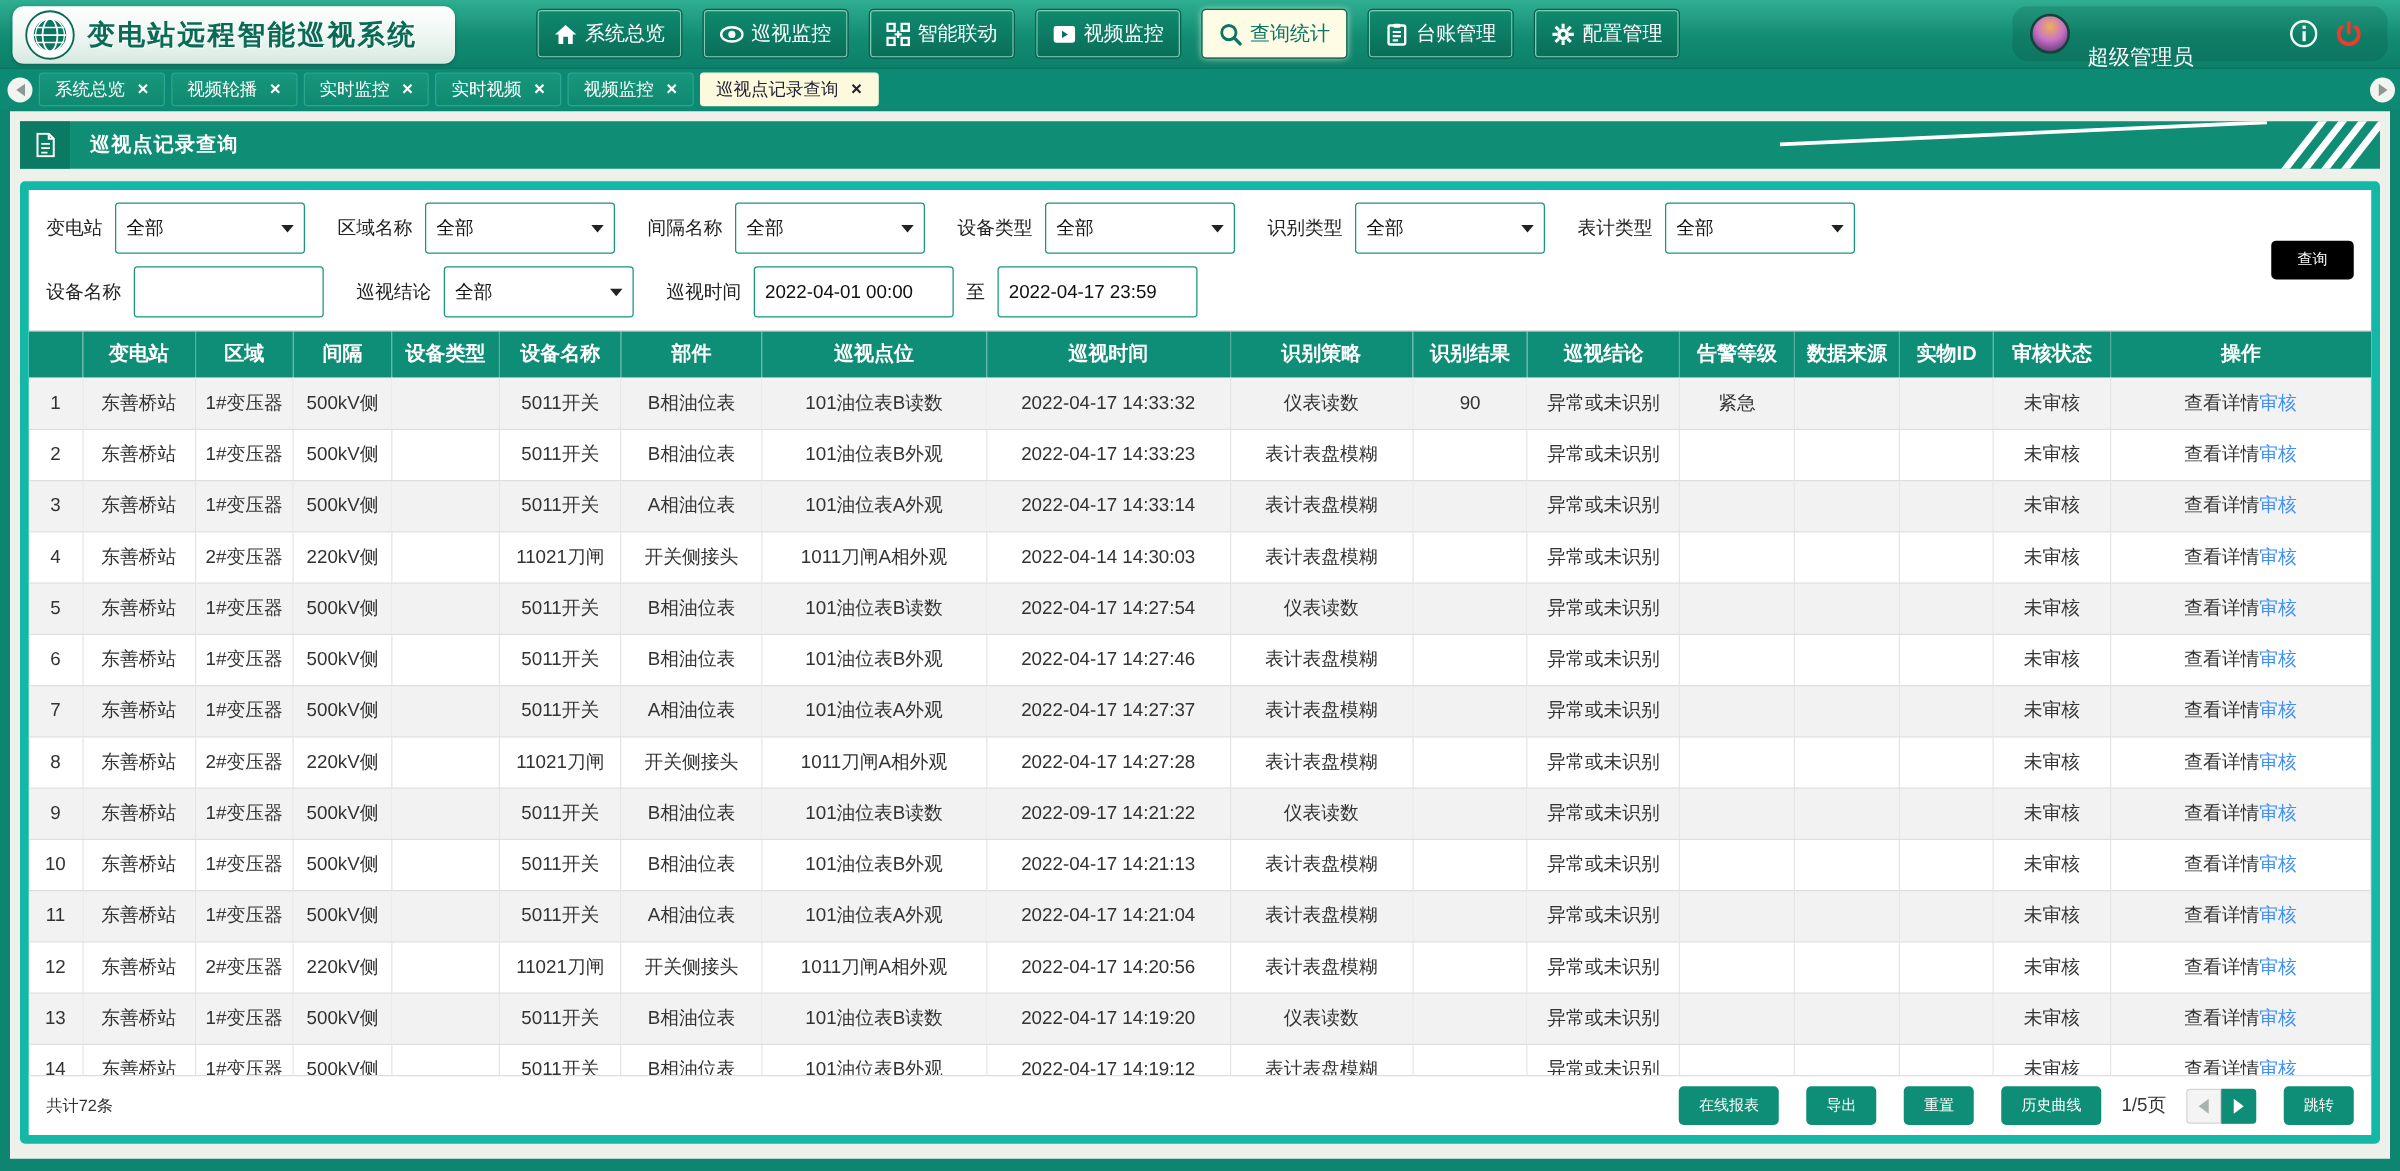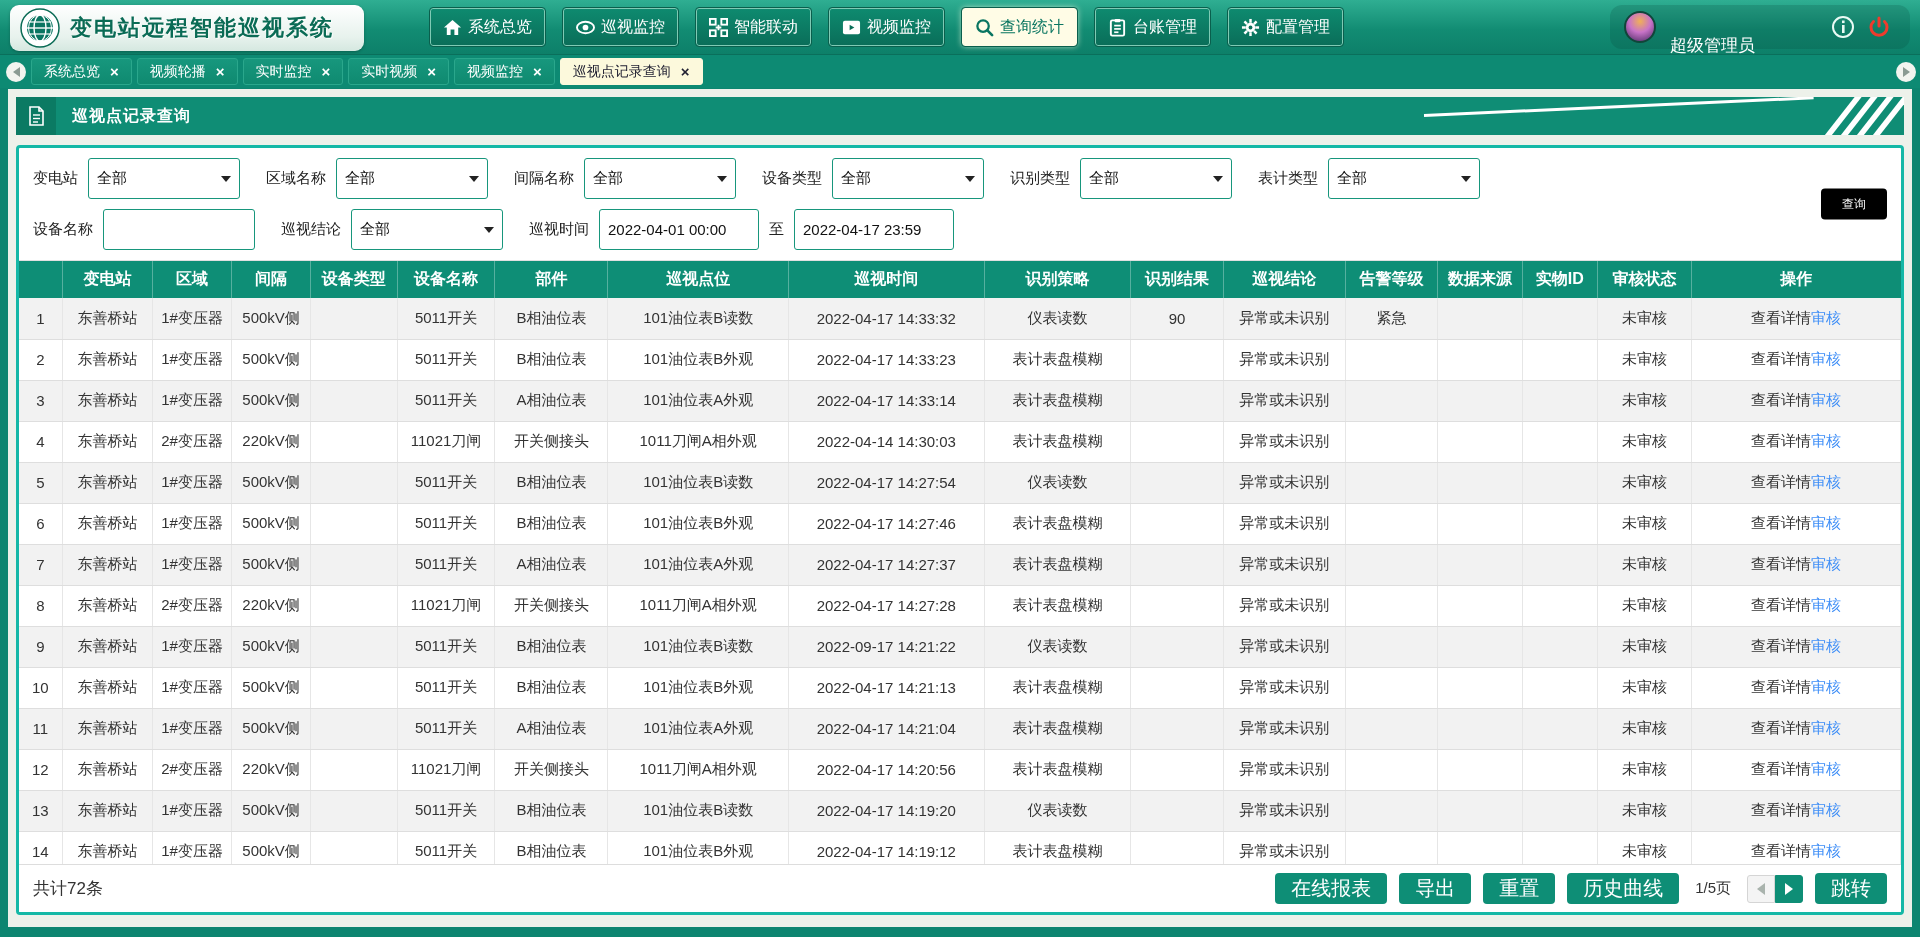--- a/index.html
+++ b/index.html
@@ -98,21 +98,21 @@
   }
   .titlebar .tb-icon svg { width:20px; height:20px; }
   .titlebar .tb-title { color:#fff; font-size:16px; font-weight:bold; margin-left:16px; letter-spacing:1px; }
   .tb-deco { position:absolute; right:0; top:0; height:100%; width:480px; pointer-events:none; }
   .tb-deco .cutline { position:absolute; left:0; top:17px; width:390px; height:3px; background:#fff; transform:rotate(-2.6deg); transform-origin:left center; }
   .tb-deco .stripe { position:absolute; top:-6px; width:7px; height:52px; background:#fff; transform:skewX(-38deg); }
 
   
   .panel {
     margin:10px 8px 12px 8px; flex:1;
-    background:#fff; border-radius:4px; border:3px solid #14b8a6;
+    background:#fff; border-radius:4px; border:7px solid #14b8a6;
     display:flex; flex-direction:column; overflow:hidden;
   }
 
   
   .filters { padding:10px 14px 8px; position:relative; }
   .frow { display:flex; align-items:center; margin-bottom:10px; }
   .fgroup { display:flex; align-items:center; margin-right:26px; }
   .fgroup label { font-size:15px; color:#222; margin-right:10px; white-space:nowrap; }
   .select, .datebox, .textinput {
     width:152px; height:41px; border:1px solid #17967c; border-radius:3px;
@@ -147,24 +147,24 @@
   tbody tr:nth-child(odd) td { background:#f2f2f2; }
   tbody tr:nth-child(even) td { background:#ffffff; }
   .op-detail { color:#333; cursor:pointer; margin-right:0; }
   .op-audit { color:#3e8ef7; cursor:pointer; }
 
   
   .tfooter {
     height:48px; border-top:1px solid #ddd; display:flex; align-items:center;
     padding:0 14px; gap:12px; background:#fff;
   }
-  .total-label { font-size:17px; color:#333; margin-right:auto; }
+  .total-label { font-size:13px; color:#333; margin-right:auto; }
   .foot-btn {
     height:31px; padding:0 16px; background:#0e8e76; color:#fff; border:none;
-    border-radius:4px; font-size:20px; cursor:pointer; font-family:inherit; white-space:nowrap;
+    border-radius:4px; font-size:12px; cursor:pointer; font-family:inherit; white-space:nowrap;margin-left:10px;
   }
   .page-info { font-size:15px; color:#333; margin:0 4px; }
   .pager { display:flex; }
   .pg {
     width:28px; height:28px; display:flex; align-items:center; justify-content:center; cursor:pointer;
   }
   .pg.prev { background:#f4f4f4; border:1px solid #d5d5d5; border-radius:3px 0 0 3px; }
   .pg.next { background:#0e8e76; border:1px solid #0e8e76; border-radius:0 3px 3px 0; }
   .pg.prev .tri { width:0;height:0;border-top:6px solid transparent;border-bottom:6px solid transparent;border-right:8px solid #a9b3ad; }
   .pg.next .tri { width:0;height:0;border-top:6px solid transparent;border-bottom:6px solid transparent;border-left:8px solid #fff; }

